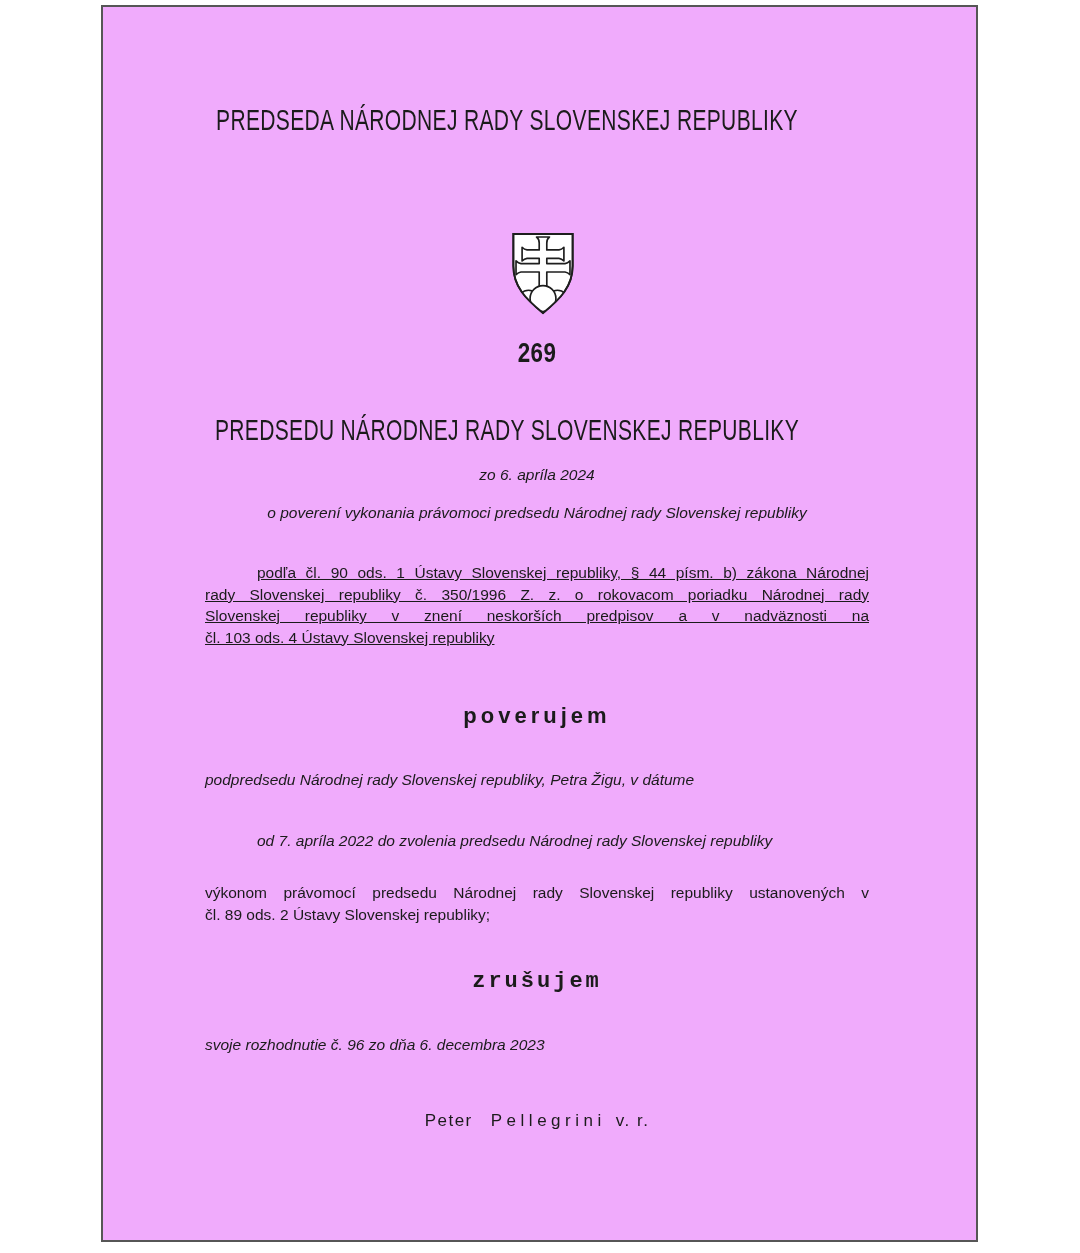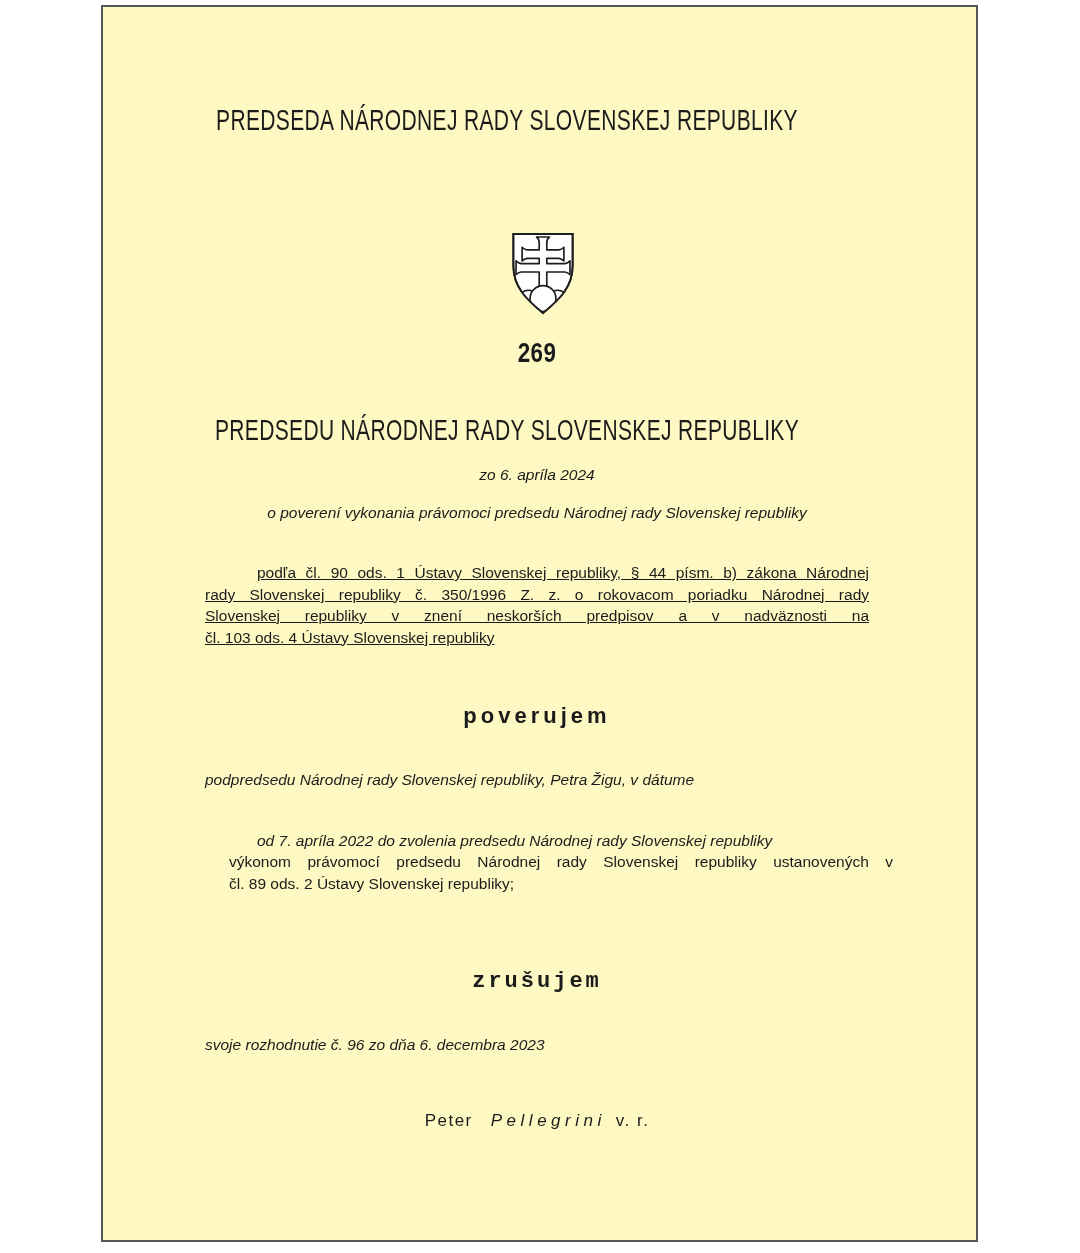--- a/index.html
+++ b/index.html
@@ -10,21 +10,21 @@
     background:#ffffff;
     font-family:"Liberation Sans","DejaVu Sans",sans-serif;
     color:#1b1b1b;
     overflow:hidden;
   }
   .sheet{
     position:absolute;left:101px;top:5px;
     width:877px;height:1237px;
     border:2px solid #565656;
     box-sizing:border-box;
-    background:#fef9c3;
+    background:#f0abfc;
   }
   .blk{position:absolute;left:102px;width:664px;}
   .center{text-align:center;}
   .body-txt{font-size:15.5px;line-height:21.5px;font-style:italic;}
   
   .cond-wrap{height:36px;}
   .cond{
     position:absolute;top:0;left:50%;
     display:inline-block;white-space:nowrap;
     transform-origin:0 50%;
@@ -49,21 +49,21 @@
   }
   .jline{
     font-size:15.5px;line-height:21.5px;
     text-align:justify;text-align-last:justify;
   }
   .jline.first{text-indent:52px;}
   .jline.last{text-align:left;text-align-last:left;text-indent:0;}
   .indented{padding-left:52px;}
   .signature{font-size:17px;line-height:22px;text-align:center;white-space:nowrap;}
   .sig-name{letter-spacing:1.5px;margin-right:18px;}
-  .sig-surname{letter-spacing:4.5px;margin-right:10px;font-style:italic;}
+  .sig-surname{letter-spacing:4.5px;margin-right:10px;}
   .sig-suffix{letter-spacing:1.5px;}
   .coa{position:absolute;}
 </style>
 </head>
 <body>
 
 <div class="page">
   <div class="sheet">
 
     <div class="blk cond-wrap" style="top:96px;">
@@ -111,21 +111,21 @@
       <div class="jline">Slovenskej republiky v&nbsp;znení neskorších predpisov a&nbsp;v&nbsp;nadväznosti na</div>
       <div class="jline last">čl. 103 ods. 4 Ústavy Slovenskej republiky</div>
     </div>
 
     <div class="blk spaced-heading center" style="top:695px;">poverujem</div>
 
     <div class="blk body-txt" style="top:762px;">podpredsedu Národnej rady Slovenskej republiky, Petra Žigu, v dátume</div>
 
     <div class="blk body-txt indented" style="top:823px;">od 7. apríla 2022 do zvolenia predsedu Národnej rady Slovenskej republiky</div>
 
-    <div class="blk" style="top:844px;margin-left:24px;">
+    <div class="blk" style="top:875px;">
       <div class="jline">výkonom právomocí predsedu Národnej rady Slovenskej republiky ustanovených v</div>
       <div class="jline last">čl. 89 ods. 2 Ústavy Slovenskej republiky;</div>
     </div>
 
     <div class="blk spaced-heading center" style="top:961px;letter-spacing:3px;font-family:Liberation Mono, monospace;">zrušujem</div>
 
     <div class="blk body-txt" style="top:1027px;">svoje rozhodnutie č. 96 zo dňa 6. decembra 2023</div>
 
     <div class="blk signature" style="top:1103px;">
       <span class="sig-name">Peter</span><span class="sig-surname">Pellegrini</span><span class="sig-suffix">v. r.</span>

